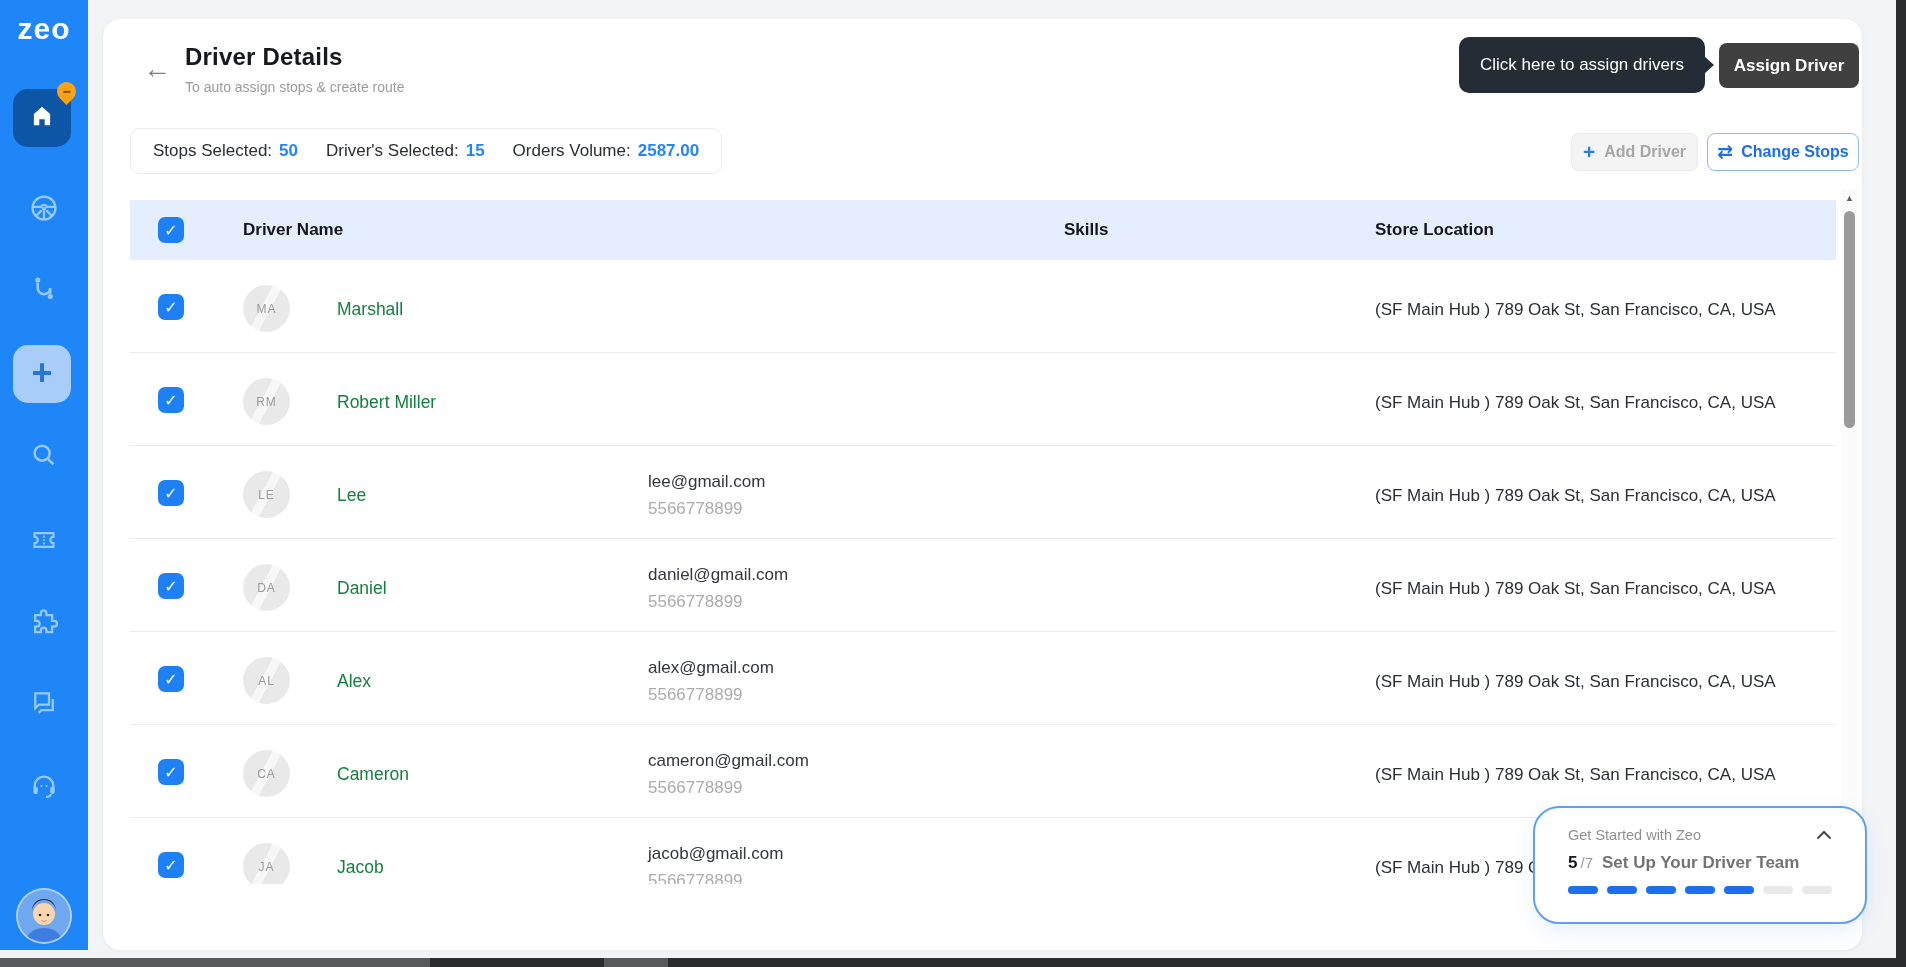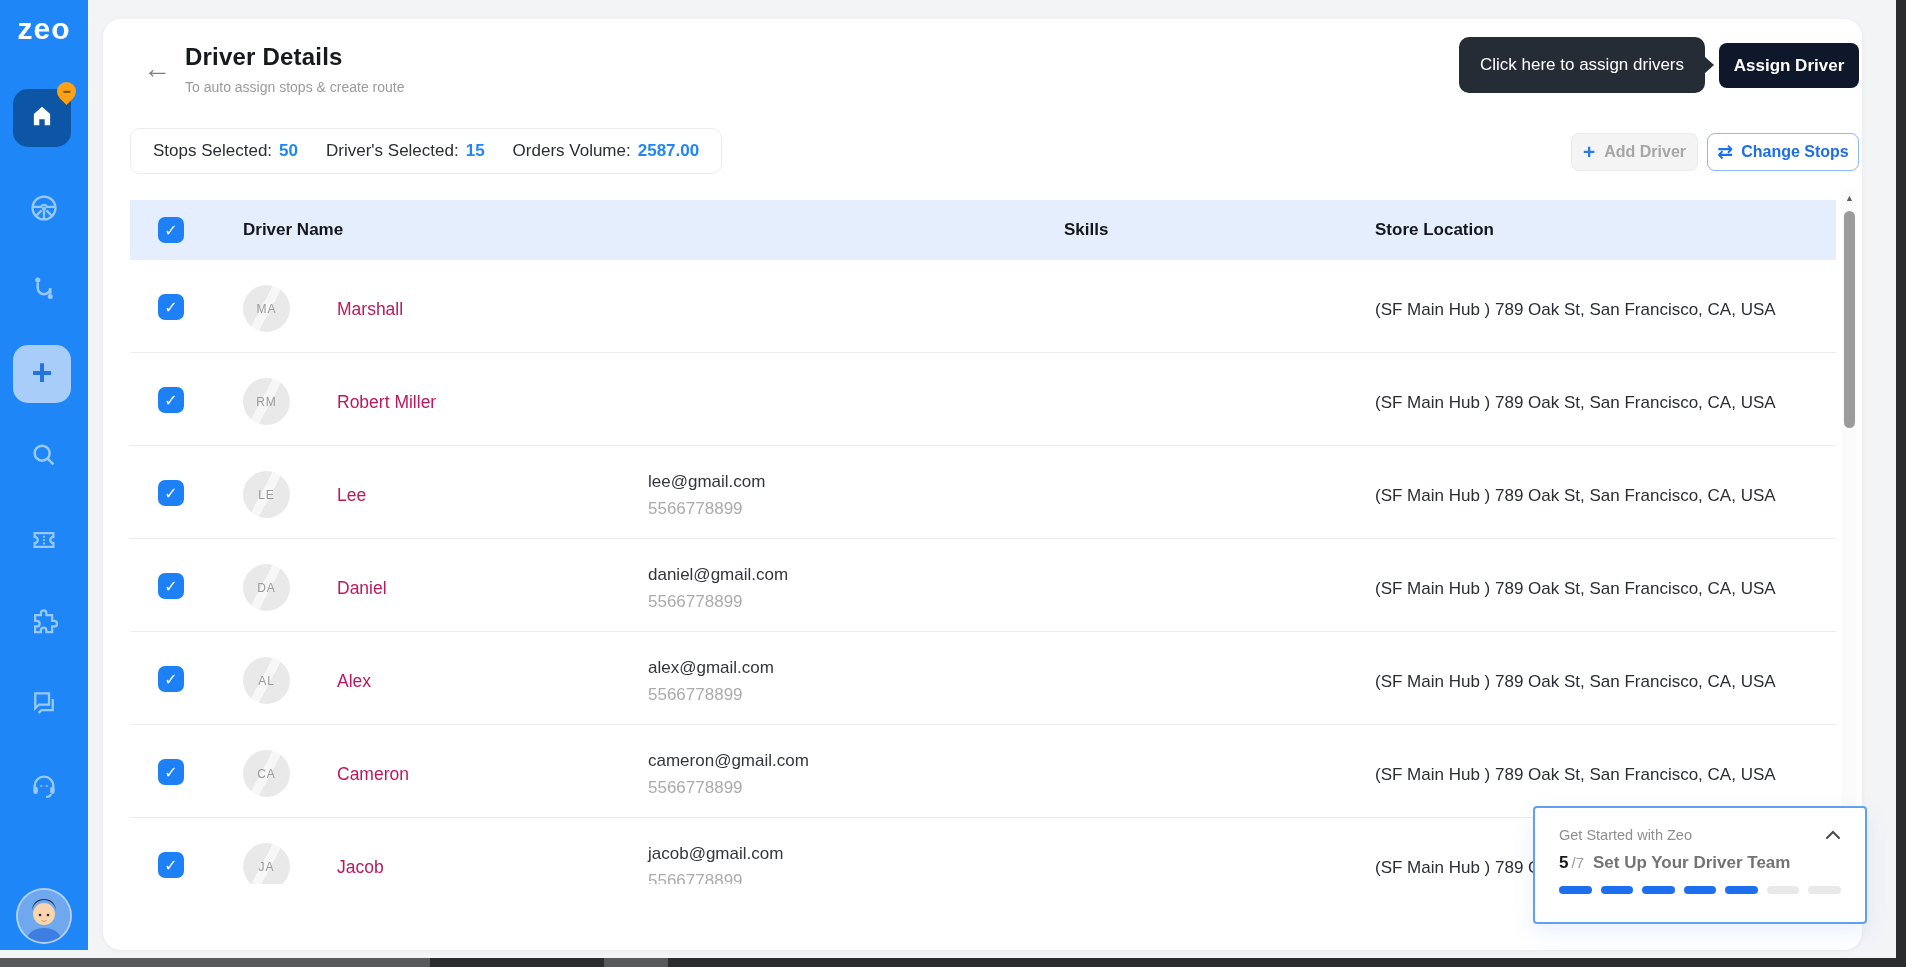--- a/index.html
+++ b/index.html
@@ -61,45 +61,45 @@
         display:flex; align-items:center; justify-content:center; cursor:pointer; }
   .thead .cb { position:absolute; left:28px; top:17px; }
 
   .tbody { position:absolute; left:27px; top:241px; width:1706px; height:624px; overflow:hidden; }
   .trow { position:relative; height:93px; border-bottom:1px solid #ededed; }
   .trow .cb { position:absolute; left:28px; top:34px; }
   .avatar { position:absolute; left:113px; top:25px; width:47px; height:47px; border-radius:50%;
             background:linear-gradient(118deg,#e9e9e9 42%,#f7f7f7 42%,#f7f7f7 56%,#e9e9e9 56%);
             display:flex; align-items:center; justify-content:center;
             color:#9a9a9a; font-size:12px; letter-spacing:1px; font-weight:500; }
-  .dname { position:absolute; left:207px; top:39px; font-size:17.5px; color:#be185d; cursor:pointer; }
+  .dname { position:absolute; left:207px; top:39px; font-size:17.5px; color:#15803d; cursor:pointer; }
   .email-cell { position:absolute; left:518px; top:26px; }
   .email { font-size:17px; color:#33363b; }
   .phone { font-size:17px; color:#ABABAB; margin-top:7px; }
   .skills-cell { position:absolute; left:934px; top:40px; font-size:17px; color:#33363b; }
   .loc { position:absolute; left:1245px; top:40px; font-size:17px; color:#2b2e33; }
 
   
   .vscroll { position:absolute; right:5px; top:170px; width:15px; height:688px; background:#fbfbfb; }
   .vscroll .uparrow { position:absolute; top:4px; left:0; width:15px; text-align:center; font-size:9px; color:#5f5f5f; }
   .vthumb { position:absolute; left:2px; top:22px; width:11px; height:217px; background:#9b9b9b; border-radius:6px; cursor:pointer; }
 
   
   .tooltip { position:absolute; left:1459px; top:37px; width:246px; height:56px; background:#262C35;
              border-radius:10px; color:#fff; font-size:17px; display:flex; align-items:center;
              justify-content:center; z-index:15; }
   .tooltip::after { content:""; position:absolute; right:-9px; top:50%; margin-top:-9px;
                     border-top:9px solid transparent; border-bottom:9px solid transparent; border-left:10px solid #262C35; }
-  .btn-assign { position:absolute; left:1719px; top:43px; width:140px; height:45px; background:#0f172a;
+  .btn-assign { position:absolute; left:1719px; top:43px; width:140px; height:45px; background:#404040;
                 border:none; border-radius:8px; color:#fff; font-weight:700; font-size:17px; cursor:pointer;
                 z-index:15; font-family:inherit; }
 
   
   .widget { position:absolute; left:1533px; top:806px; width:334px; height:118px; background:#fff;
-            border:2px solid #5FA0F4; border-radius:4px; z-index:20; padding:19px 24px 0;
+            border:2px solid #5FA0F4; border-radius:26px; z-index:20; padding:19px 33px 0;
             box-shadow:0 8px 22px rgba(30,110,240,.10); }
   .w-top { display:flex; align-items:center; justify-content:space-between; }
   .w-title { color:#8f8f8f; font-size:14.5px; }
   .w-chevron { cursor:pointer; display:flex; }
   .w-task { display:flex; align-items:baseline; margin-top:10px; }
   .w-step { font-size:17px; font-weight:700; color:#15171c; }
   .w-total { font-size:15px; color:#9b9b9b; margin:0 9px 0 3px; }
   .w-taskname { font-size:17px; font-weight:700; color:#737373; }
   .w-progress { display:flex; gap:9px; margin-top:13px; }
   .w-seg { width:33px; height:8px; border-radius:4px; background:#e9e9e9; }

